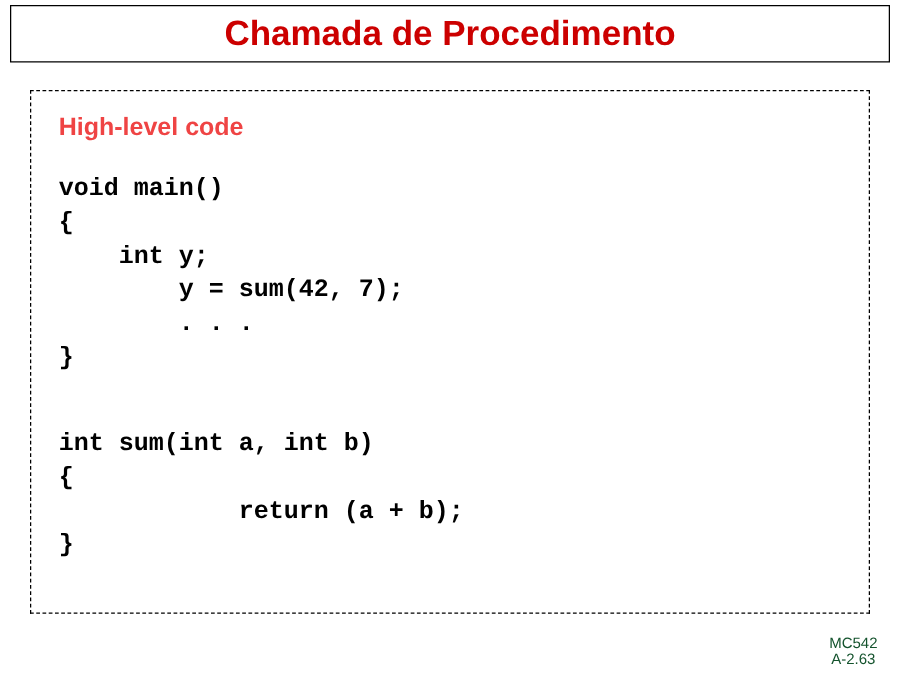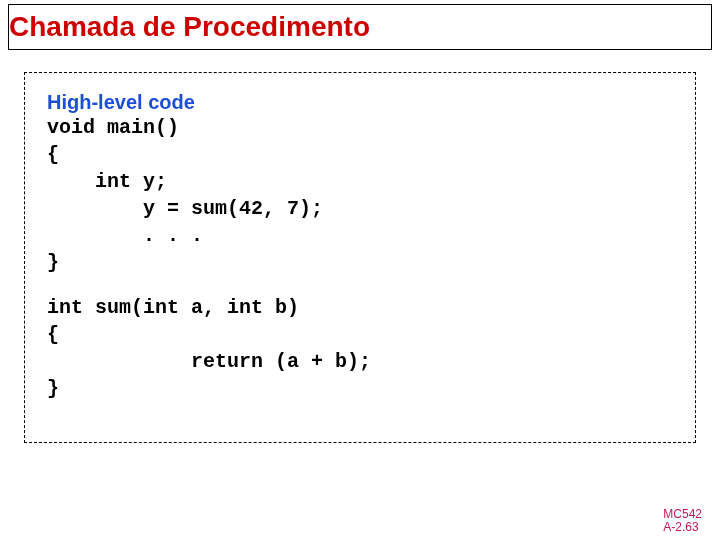--- a/index.html
+++ b/index.html
@@ -8,51 +8,53 @@
     width: 720px;
     height: 540px;
     background: #ffffff;
     font-family: "Comic Sans MS", "Comic Sans", cursive, sans-serif;
     position: relative;
   }
   .title-box {
     border: 1px solid #000;
     margin: 4px 8px 22px 8px;
     padding: 6px 0 6px 0;
+    text-align: center;
   }
   .title-text {
     color: #cc0000;
     font-size: 28px;
     font-weight: bold;
   }
   .content-box {
     border: 1px dashed #000;
     margin: 0 24px;
     padding: 18px 22px 40px 22px;
   }
   .high-level {
-    color: #1d4ed8;
+    color: #ef4444;
     font-weight: bold;
     font-size: 20px;
   }
   .code {
     font-family: "Courier New", Courier, monospace;
     color: #000;
     font-weight: bold;
     font-size: 20px;
     white-space: pre;
     line-height: 1.35;
+    margin-top: 24px;
   }
   .footer {
     position: absolute;
     bottom: 6px;
     right: 18px;
-    color: #be185d;
+    color: #14532d;
     font-size: 12px;
-    text-align: left;
+    text-align: center;
     line-height: 1.1;
   }
 </style>
 </head>
 <body>
 
 <div class="title-box">
   <span class="title-text">Chamada de Procedimento</span>
 </div>
 

